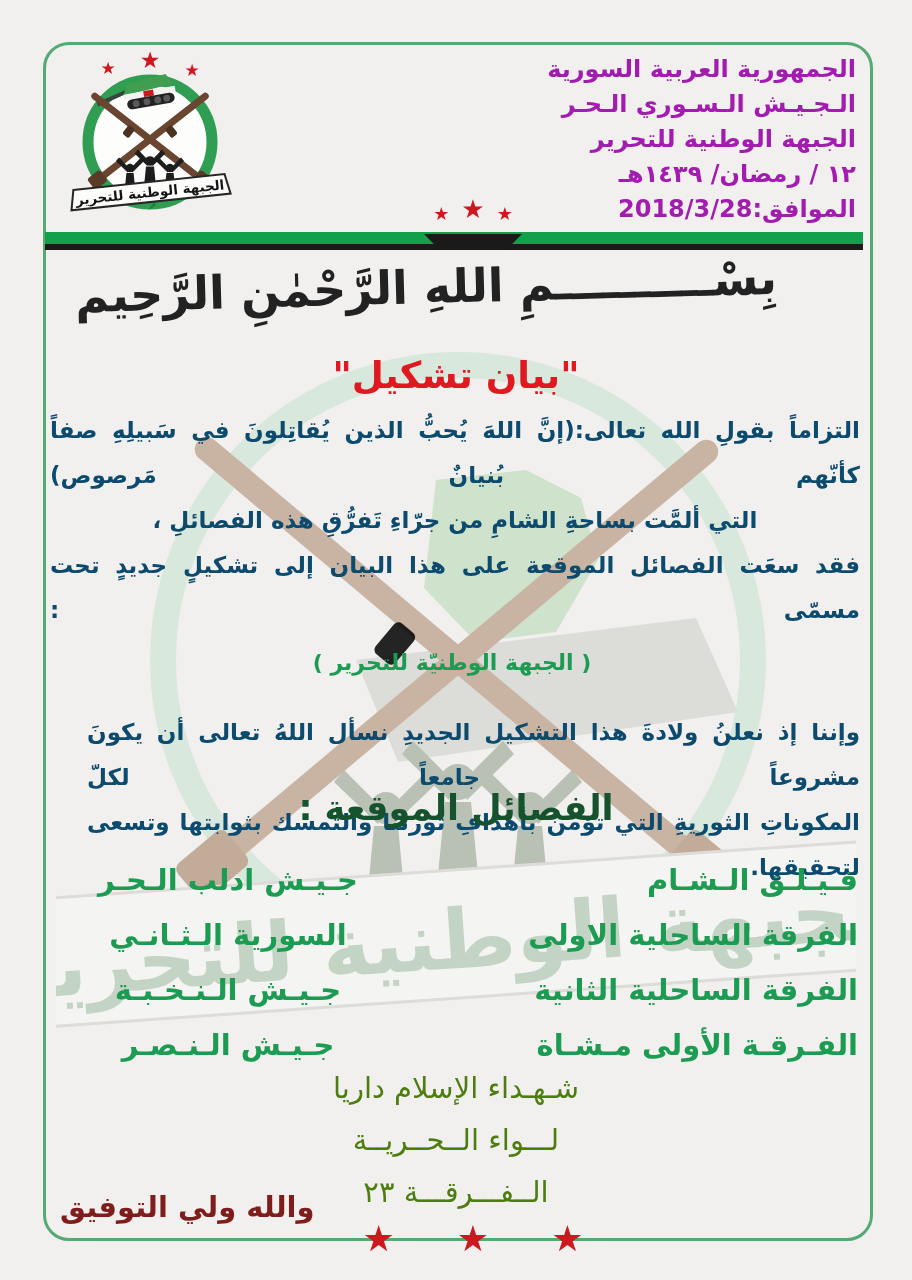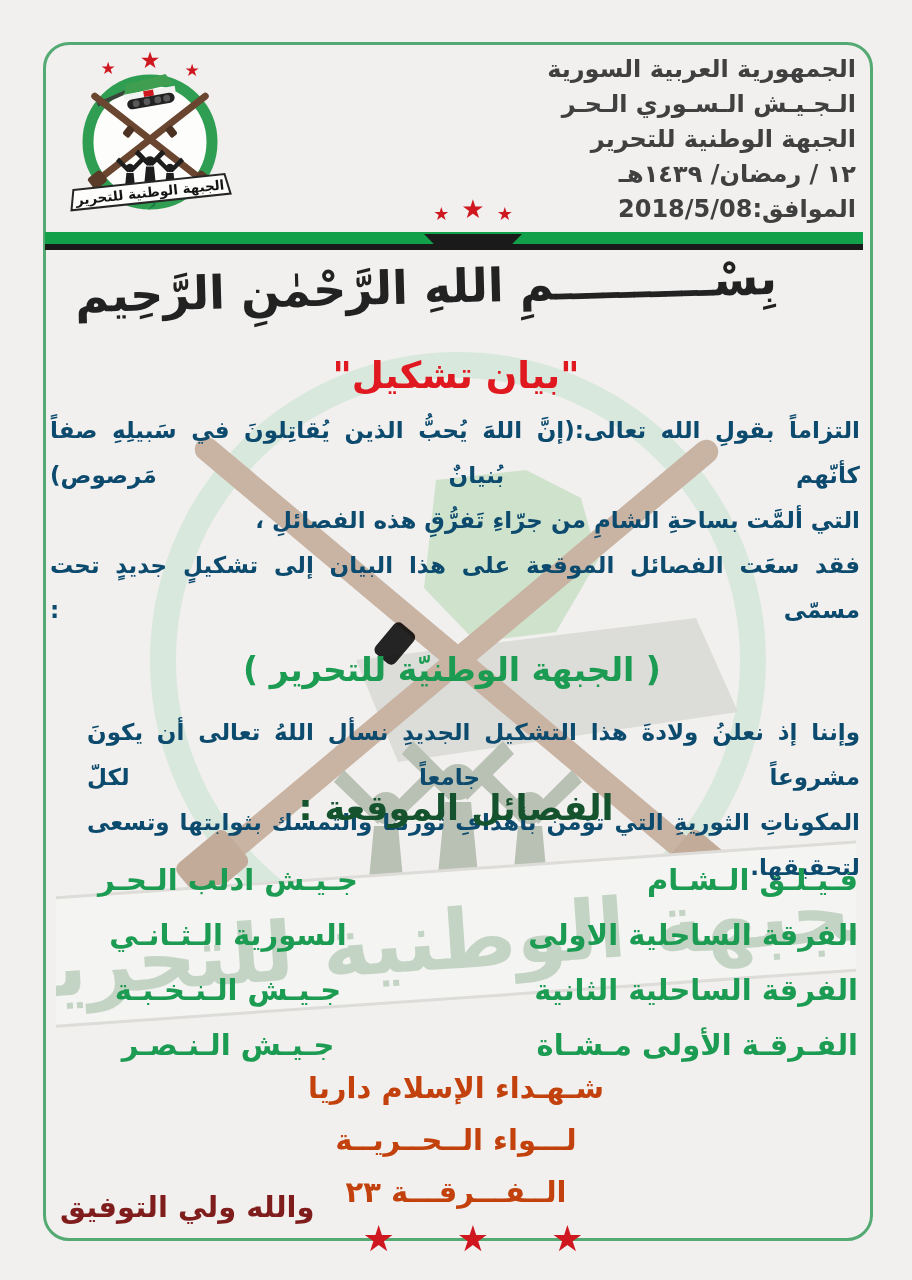--- a/index.html
+++ b/index.html
@@ -16,21 +16,21 @@
     position:absolute; left:43px; top:42px; width:830px; height:1199px;
     border:3px solid #54aa72; border-radius:26px;
   }
   
   .watermark { position:absolute; left:56px; top:330px; width:800px; height:810px; pointer-events:none; }
   
   .logo { position:absolute; left:58px; top:44px; width:184px; height:168px; }
   
   .hdr {
     position:absolute; top:52px; right:56px; width:450px;
-    text-align:right; font-weight:bold; font-size:24px; line-height:35px; color:#404040;
+    text-align:right; font-weight:bold; font-size:24px; line-height:35px; color:#a21caf;
   }
   .hdr .h-line { white-space:nowrap; }
   
   .star-trio {
     position:absolute; top:194px; left:50%; transform:translateX(calc(-50% + 17px));
     display:flex; align-items:flex-start; gap:12px; color:#cf1720;
   }
   .star-trio .s-small { font-size:18px; margin-top:9px; }
   .star-trio .s-big   { font-size:26px; }
   
@@ -52,37 +52,37 @@
     font-size:37px; font-weight:bold; color:#e0181f;
   }
   
   .body1, .body2 {
     position:absolute; left:50px; right:52px;
     font-size:23px; font-weight:bold; line-height:45px; color:#0c4a6e;
   }
   .body1 { top:408px; }
   .body2 { top:710px;margin-left:37px; }
   .l-fill  { text-align:justify; text-align-last:justify; }
-  .l-right { text-align:right; }
+  .l-right { text-align:center; }
   .formation {
     position:absolute; top:650px; left:0; right:8px; text-align:center;
-    font-size:33px; font-weight:bold; color:#1c9b52;
+    font-size:22px; font-weight:bold; color:#1c9b52;
   }
   .sign-head {
     position:absolute; top:788px; left:0; right:0; text-align:center;
     font-size:35px; font-weight:bold; color:#14532d;
   }
   
   .rows { position:absolute; top:852px; left:52px; right:54px; }
   .row { display:flex; justify-content:space-between; align-items:center; height:55px; }
   .cell-r { text-align:right; font-size:29px; font-weight:bold; color:#1c9b52; white-space:nowrap; }
   .cell-l { width:352px; text-align:center; font-size:29px; font-weight:bold; color:#1c9b52; white-space:nowrap; }
   .centered-list {
     position:absolute; top:1062px; left:0; right:0; text-align:center;
-    font-size:29px; font-weight:bold; color:#c2410c; line-height:52px;
+    font-size:29px; font-weight:normal; color:#4d7c0f; line-height:52px;
   }
   .closing {
     position:absolute; top:1190px; left:60px;
     font-size:29px; font-weight:bold; color:#7f1d1d; white-space:nowrap;
   }
   .bottom-stars {
     position:absolute; top:1221px; left:50%; transform:translateX(calc(-50% + 17px));
     display:flex; gap:62px; color:#cf1720; font-size:36px; line-height:36px; z-index:3;
   }
 </style>
@@ -189,21 +189,21 @@
       <path d="M16 138 L168 138 L172 158 L12 158 Z" fill="#fdfdfc" stroke="#262626" stroke-width="2"></path>
       <text x="92" y="153" font-size="13.5" font-weight="bold" fill="#141414" text-anchor="middle">الجبهة الوطنية للتحرير</text>
     </g>
   </svg>
 
   <div class="hdr">
     <div class="h-line">الجمهورية العربية السورية</div>
     <div class="h-line">الـجـيـش الـسـوري الـحـر</div>
     <div class="h-line">الجبهة الوطنية للتحرير</div>
     <div class="h-line">١٢ / رمضان/ ١٤٣٩هـ</div>
-    <div class="h-line">الموافق:2018/5/08</div>
+    <div class="h-line">الموافق:2018/3/28</div>
   </div>
 
   <div class="star-trio">
     <span class="s-small">★</span>
     <span class="s-big">★</span>
     <span class="s-small">★</span>
   </div>
 
   <div class="bar"></div>
   <div class="bar-notch"></div>

